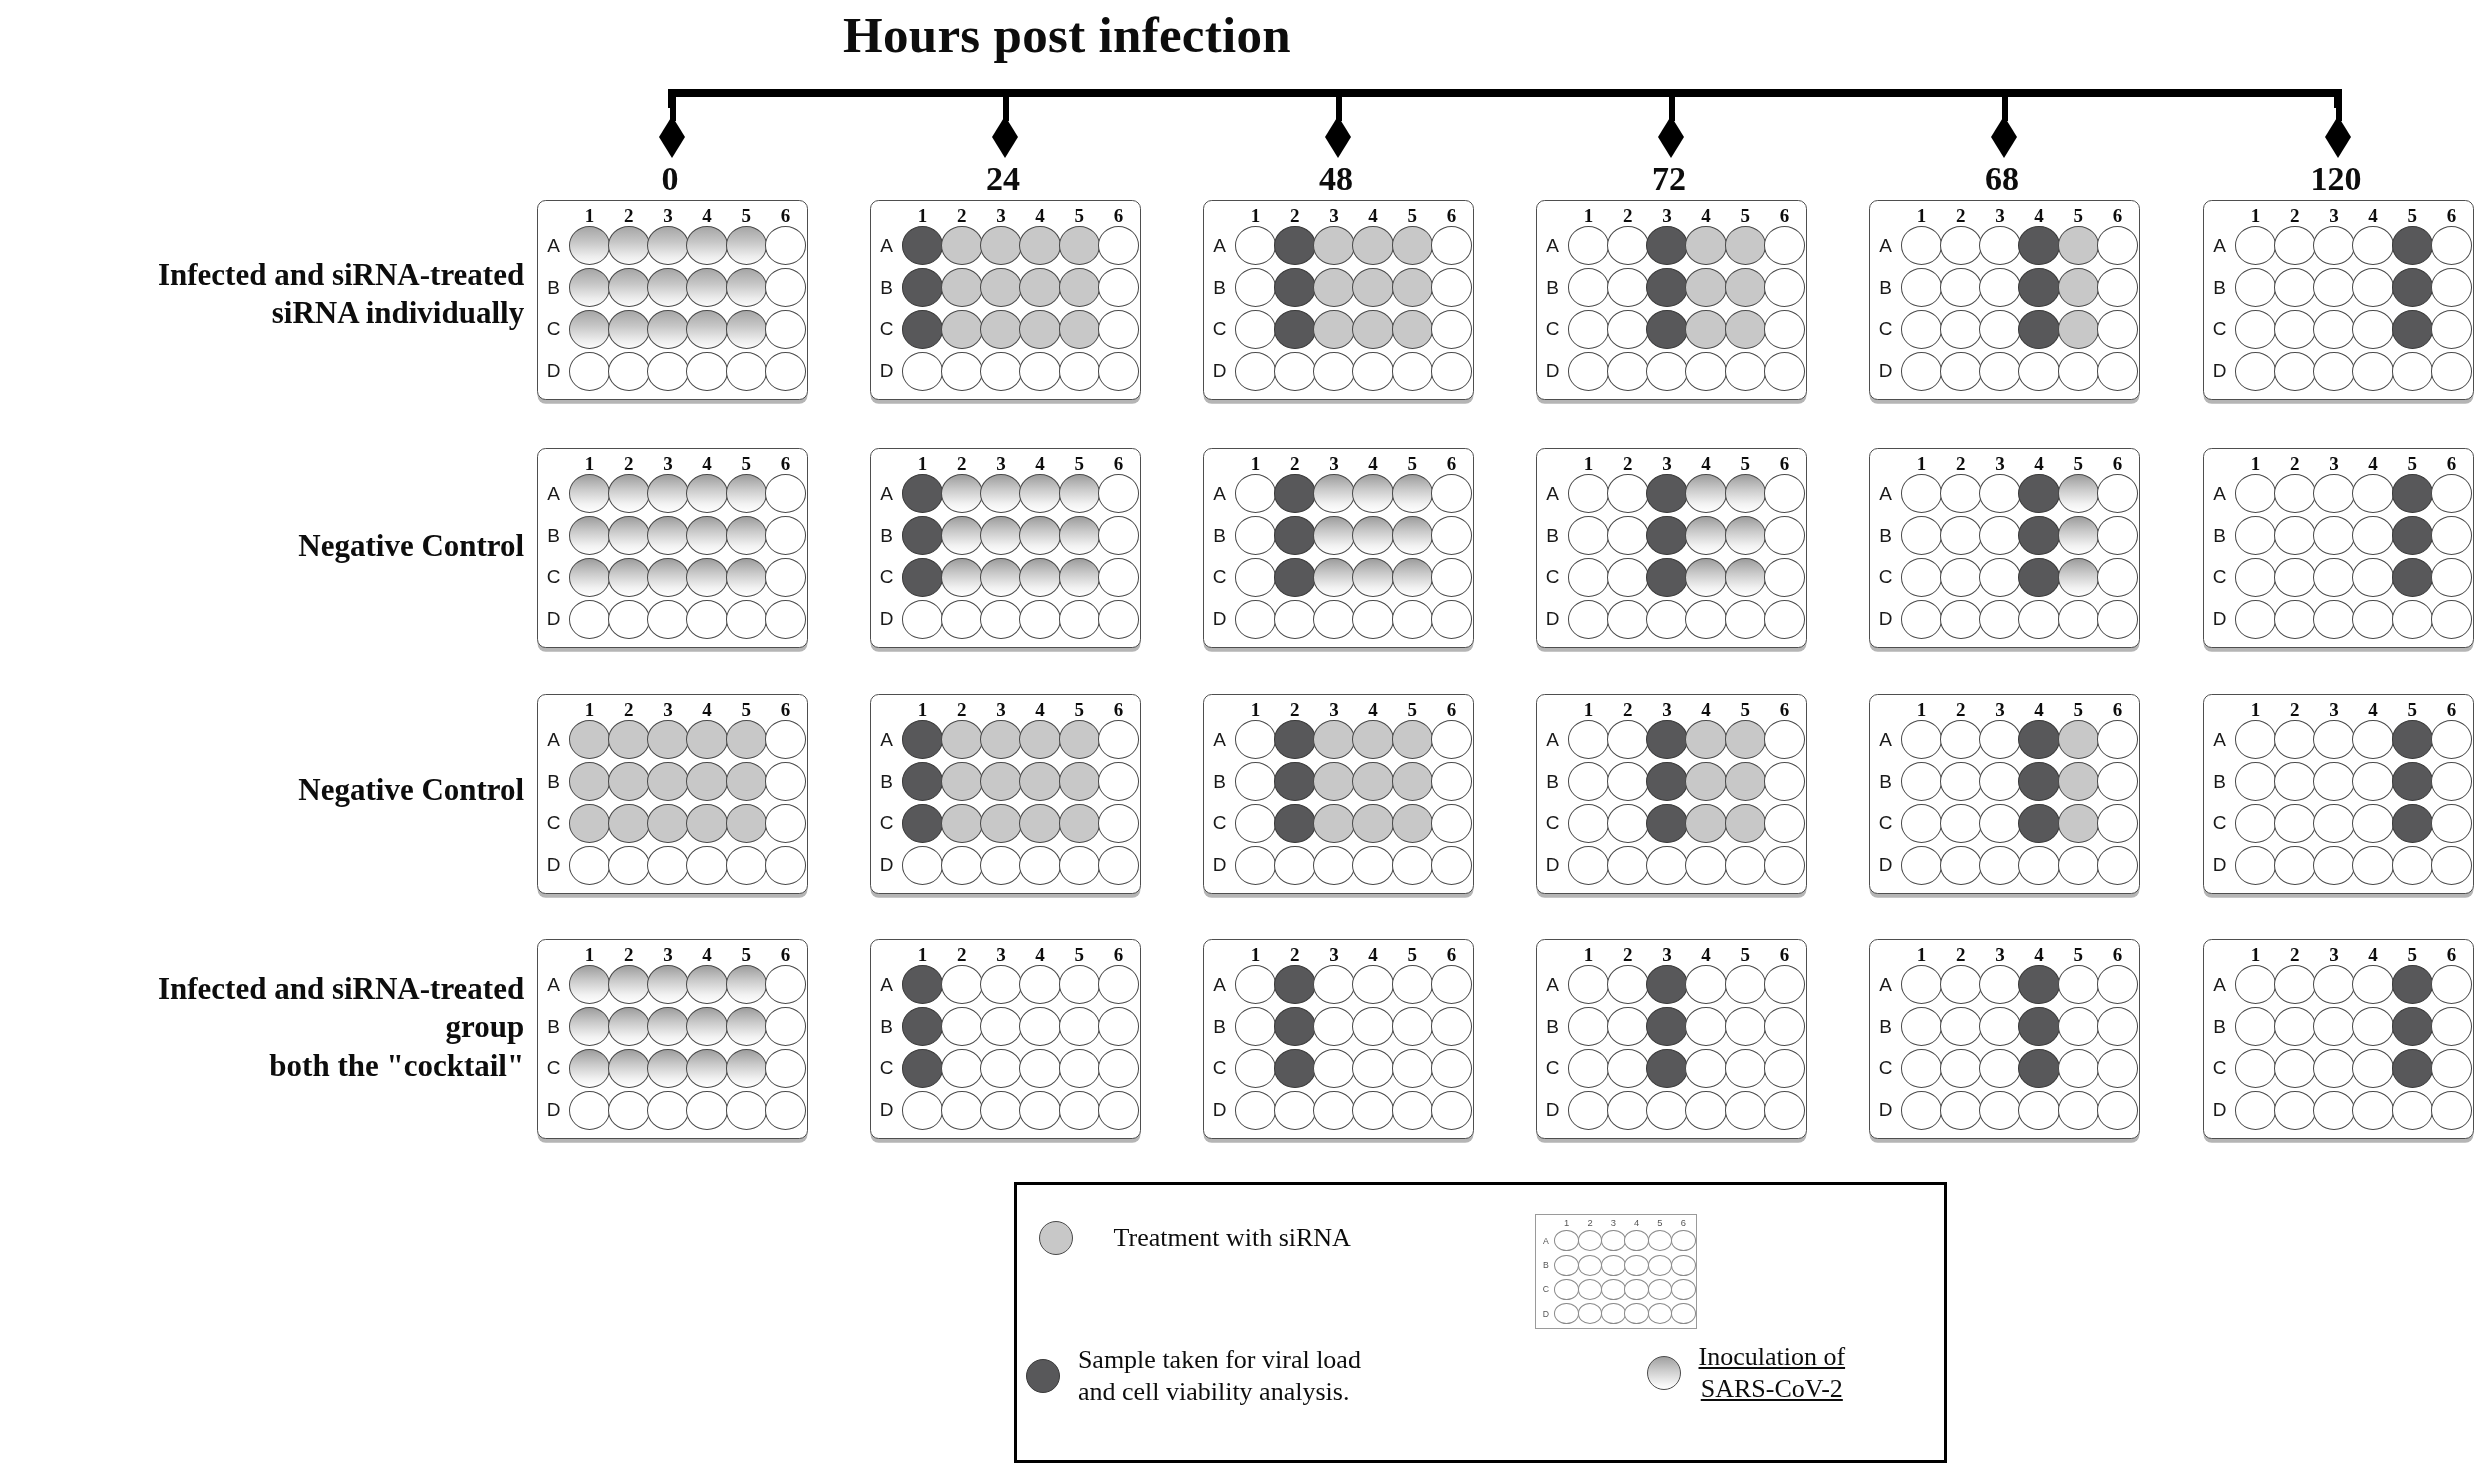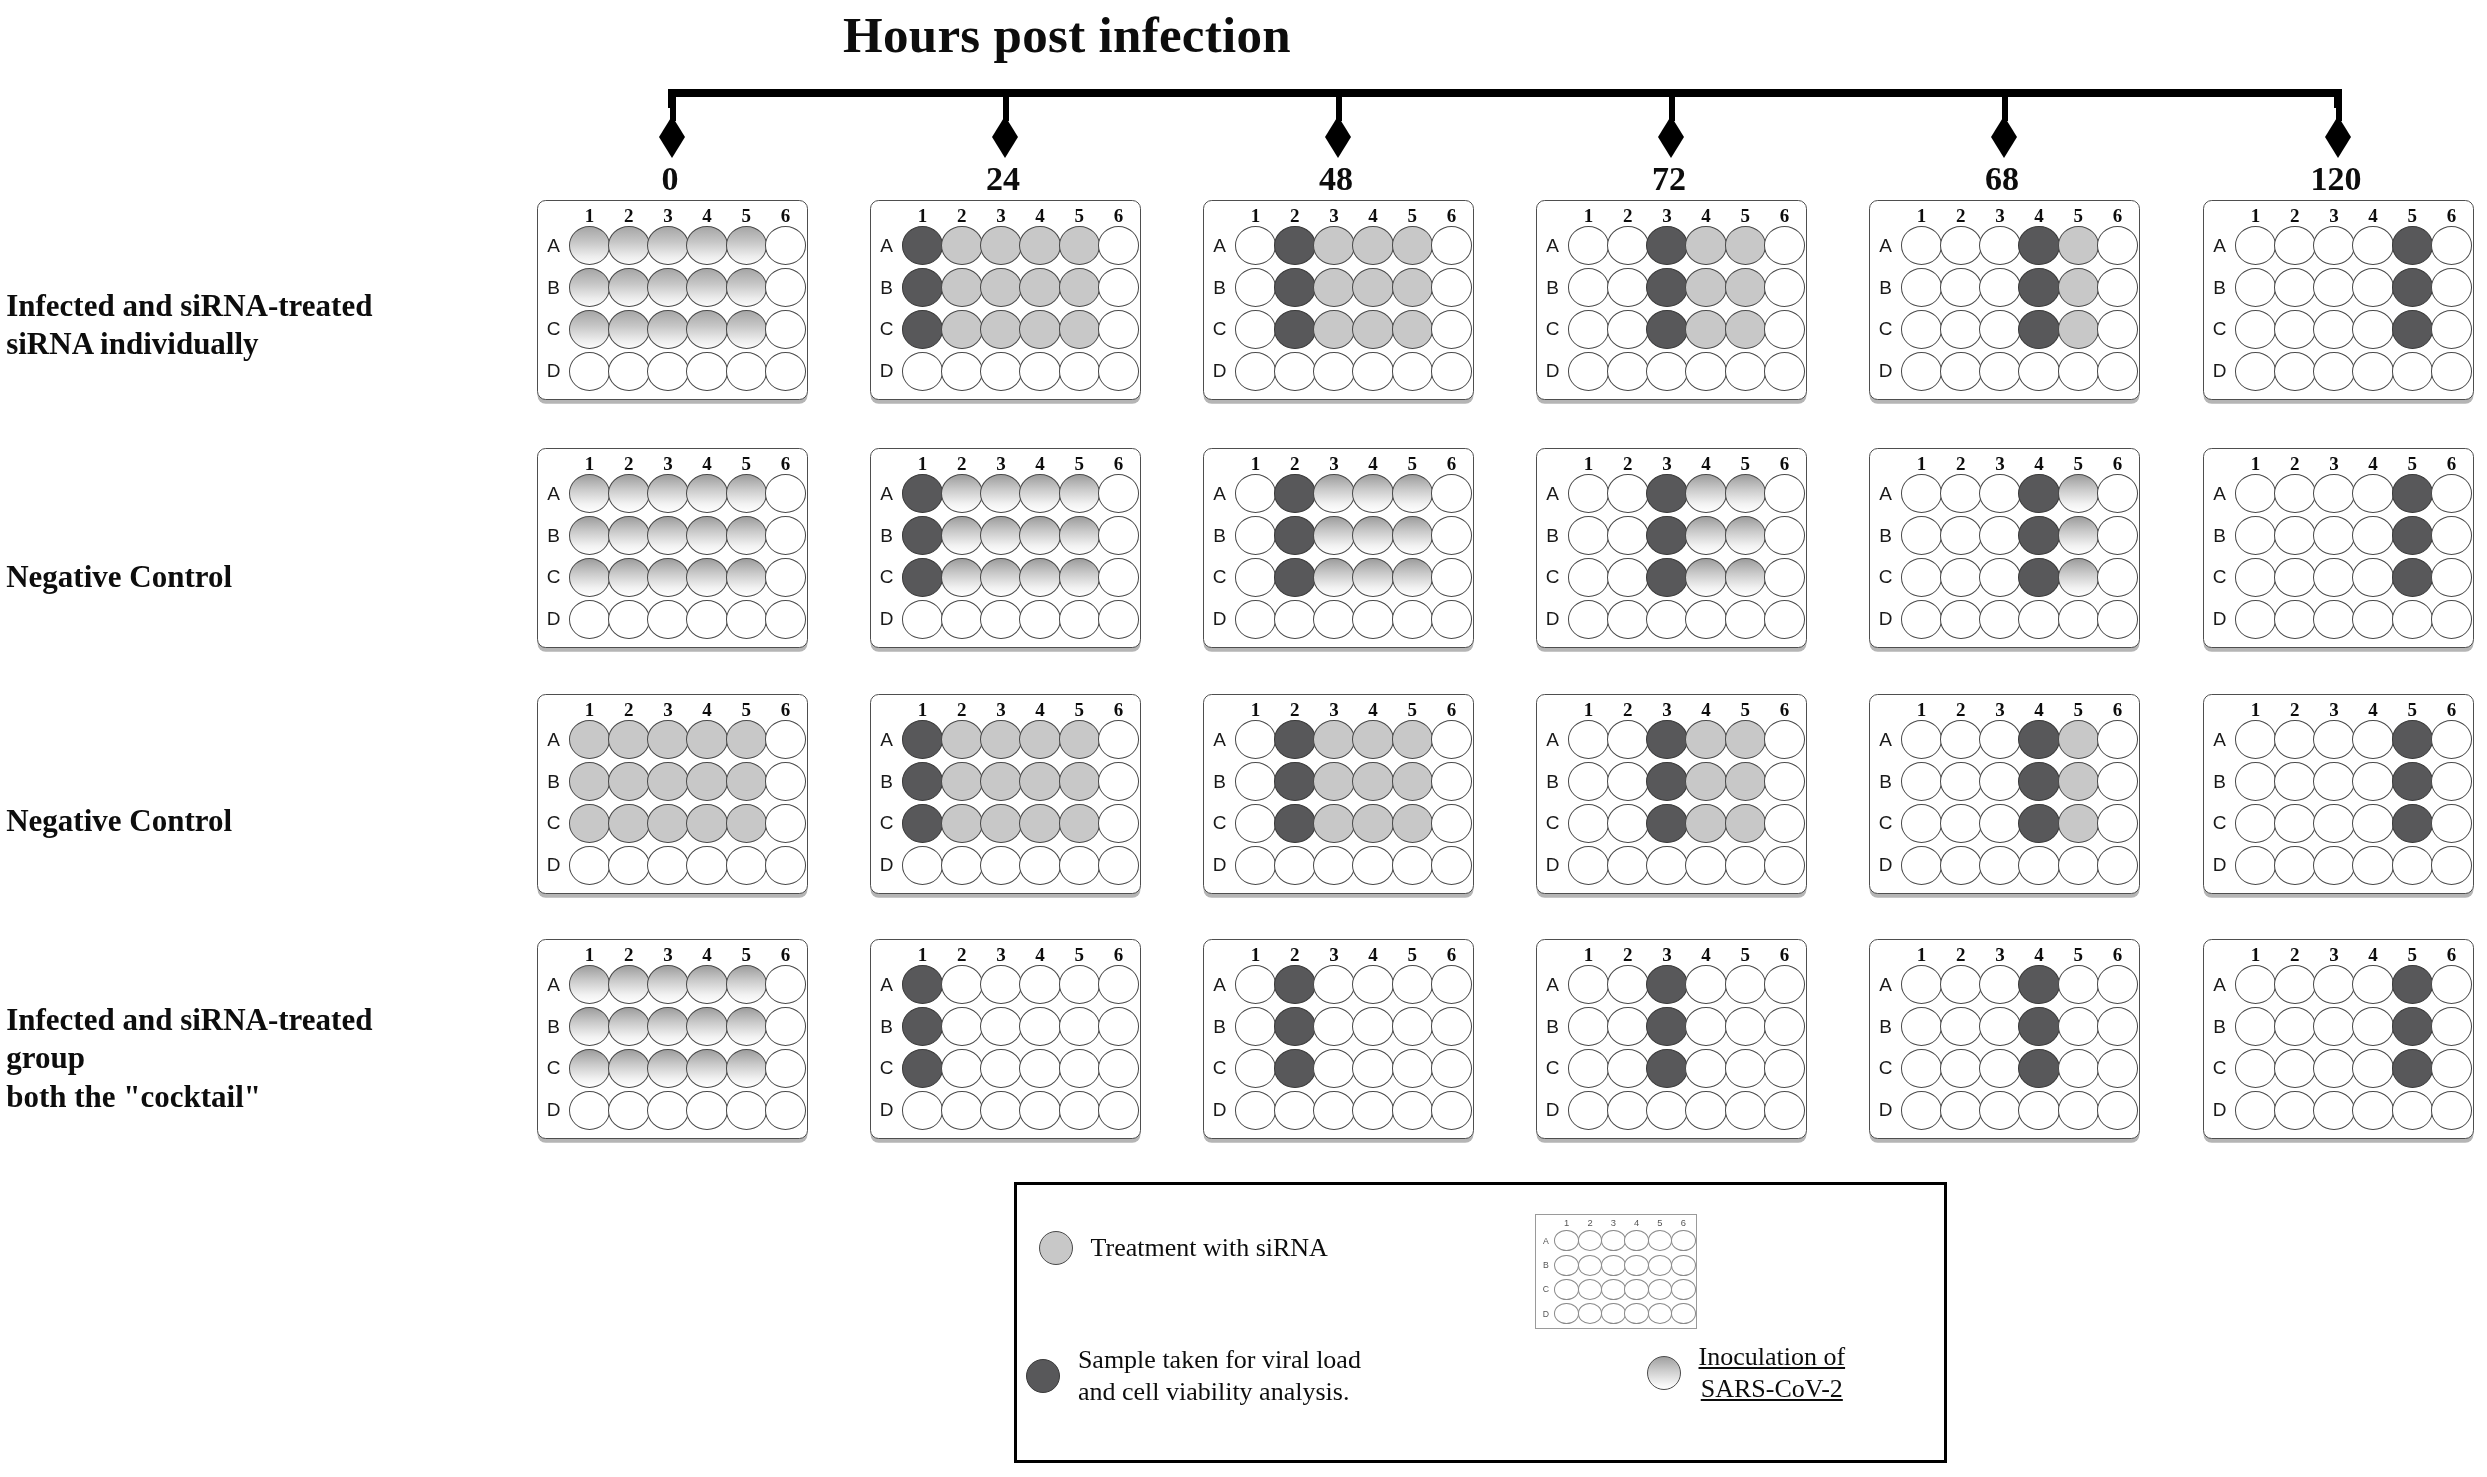--- a/index.html
+++ b/index.html
@@ -38,24 +38,23 @@
     border-top:21px solid #000;
   }
   .tick .lbl{
     position:absolute;left:-75px;top:71px;width:150px;text-align:center;
     font-size:34px;font-weight:bold;
     font-family:"Liberation Serif","DejaVu Serif",serif;
   }
 
   
   .rowlabel{
-    position:absolute;left:6.2px;width:518px;text-align:left;
+    position:absolute;left:6.2px;width:518px;text-align:right;
     font-size:31px;font-weight:bold;line-height:1.24;
     font-family:"Liberation Serif","DejaVu Serif",serif;
-    margin-top:31px;
   }
 
   
   .plate{
     position:absolute;width:271px;height:200px;
     border:1.9px solid #4e4e4e;border-radius:8.7px;
     background:#fff;box-sizing:border-box;
     box-shadow:0 4.4px 0 -0.6px #b5b5b5;
   }
   .plate .colhdr{
@@ -1323,21 +1322,21 @@
           <span class="well"></span>
           <span class="well"></span>
           <span class="well"></span>
           <span class="well"></span>
         </div>
       </div>
     </div>
   </div>
 
 <div id="legend">
-  <div class="lg-item" style="left:22px;top:46px;">
+  <div class="lg-item" style="left:22px;top:36px;gap:23px;">
     <span class="lg-swatch sirna"></span>
     <span class="lg-text">Treatment with siRNA</span>
   </div>
 
   <div class="lg-item" style="left:9.4px;top:159px;">
     <span class="lg-swatch sample"></span>
     <span class="lg-text">Sample taken for viral load<br>and cell viability analysis.</span>
   </div>
 
   <div class="lg-item" style="left:630px;top:156px;text-decoration:underline;">

